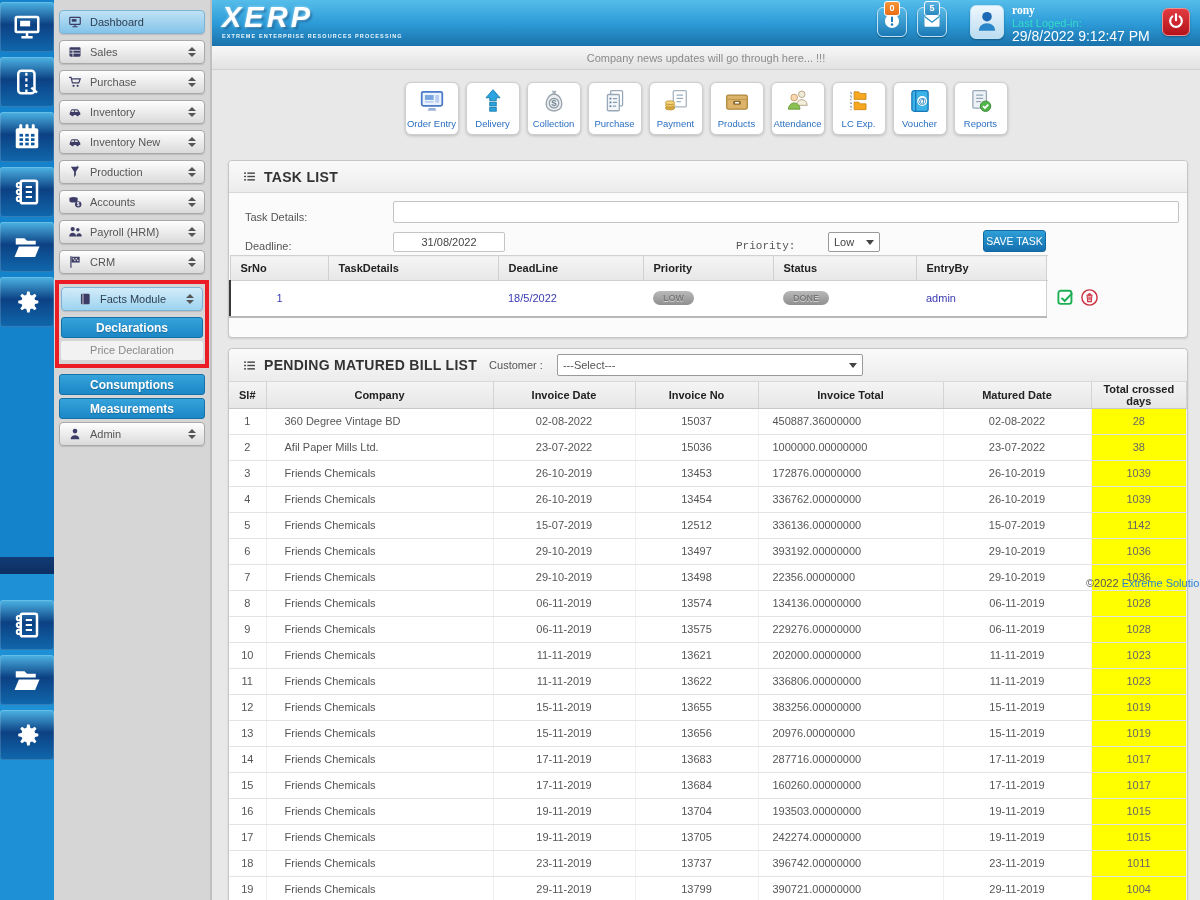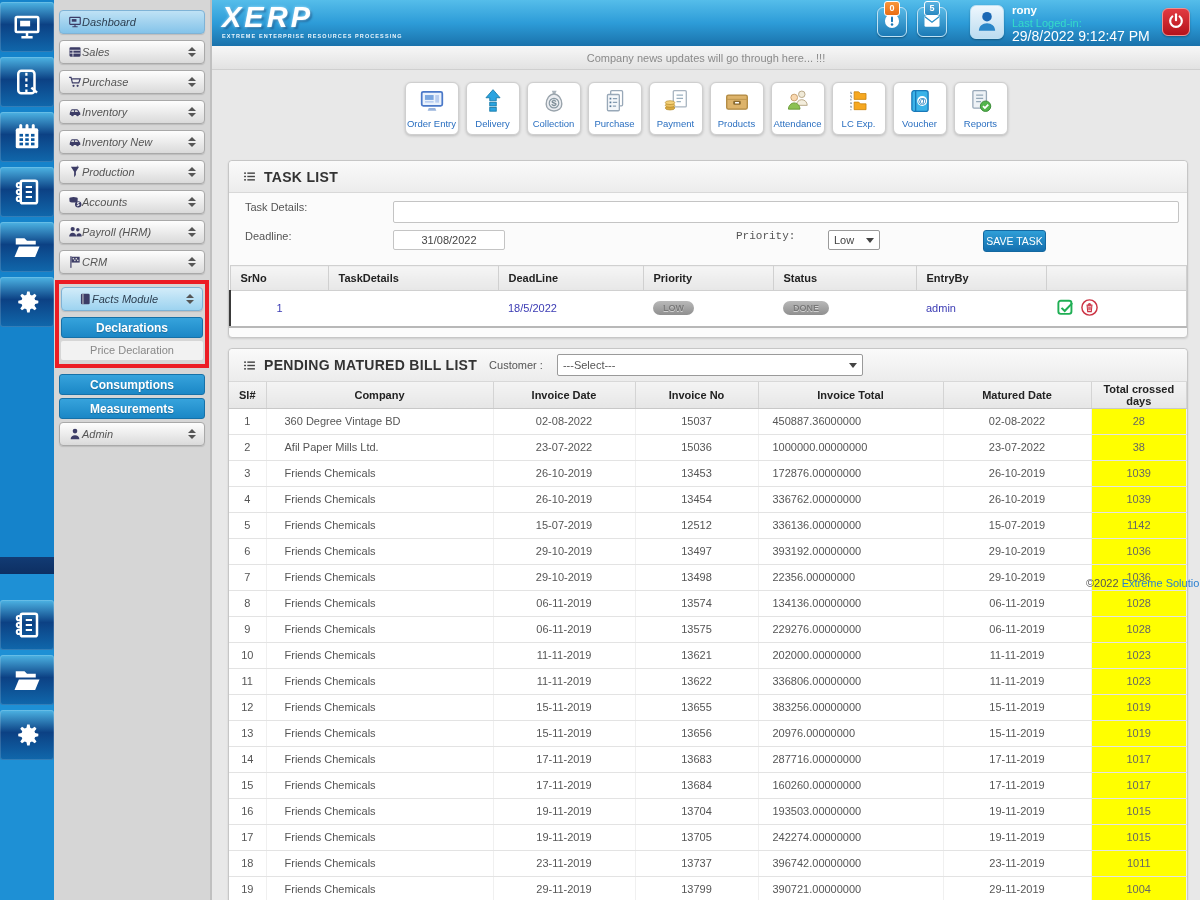--- a/index.html
+++ b/index.html
@@ -13,23 +13,23 @@
   #icon-strip .lower { position:absolute; left:0; top:574px; width:54px; height:326px; background:#1e90d5; }
   #icon-strip .band  { position:absolute; left:0; top:557px; width:54px; height:17px;
                        background:linear-gradient(180deg,#123b74,#0d2f62); }
   .strip-tile { position:absolute; left:0; width:54px; height:50px; display:flex; align-items:center; justify-content:center;
                 background:linear-gradient(180deg,#4db4e4 0%,#0c4184 45%,#1068ac 100%);
                 border-radius:3px; box-shadow:inset 0 0 0 1px rgba(255,255,255,.15); cursor:pointer; }
   .strip-tile svg { width:30px; height:30px; }
   
   #sidebar { position:absolute; left:54px; top:0; width:158px; height:900px; background:#d6d6d6;
              border-right:2px solid #c0c0c0; padding:10px 5px; }
-  .menu-item { display:flex; align-items:center; height:24px; padding:0 8px; margin-bottom:6px;
+  .menu-item { display:flex; align-items:center; gap:8px; height:24px; padding:0 8px; margin-bottom:6px;
                border:1px solid #a9a9a9; border-radius:4px; color:#555; cursor:pointer;
-               background:linear-gradient(180deg,#fefefe,#dadada); box-shadow:0 1px 1px rgba(0,0,0,.12);font-style:italic; }
+               background:linear-gradient(180deg,#fefefe,#dadada); box-shadow:0 1px 1px rgba(0,0,0,.12); }
   .menu-item.active      { background:linear-gradient(180deg,#bfe2f5,#84c3e9); border-color:#7fb3d6; color:#2c3e50; }
   .menu-item.highlighted { background:linear-gradient(180deg,#d2ecf9,#9dd3f0); border-color:#7fb3d6; color:#2c3e50;padding-left:16px; }
   .menu-item .mi-icon { width:14px; height:14px; color:#3c3c66; flex:0 0 14px; }
   .menu-item .mi-icon svg { width:14px; height:14px; }
   .spin { margin-left:auto; display:flex; flex-direction:column; gap:2px; }
   .spin i { width:0; height:0; border-left:4px solid transparent; border-right:4px solid transparent; }
   .spin .up { border-bottom:4px solid #555; }
   .spin .dn { border-top:4px solid #555; }
   .red-group { border:4px solid #ec1c24; margin:0 -4px 6px; padding:3px 2px 1px; }
   .blue-bar { height:21px; line-height:20px; text-align:center; margin-bottom:3px; border:1px solid #1671a8;
@@ -51,21 +51,21 @@
   .badge { position:absolute; top:-7px; left:50%; transform:translateX(-50%); min-width:16px; padding:1px 4px;
            border-radius:3px; border:1px solid #fff; color:#fff; font-size:9px; font-weight:bold;
            text-align:center; line-height:11px; }
   .badge.orange { background:linear-gradient(180deg,#f8963c,#e96d12); }
   .badge.blue   { background:linear-gradient(180deg,#5cb4e2,#2a88c0); }
   #btn-alert { left:665px; top:7px; width:30px; height:30px; }
   #btn-mail  { left:705px; top:7px; width:30px; height:30px; }
   #btn-avatar{ left:758px; top:5px; width:34px; height:34px; background:linear-gradient(180deg,#eef7fd,#bcdcf0); }
   #btn-avatar svg { width:26px; height:26px; }
   #user-block { position:absolute; left:800px; top:4px; line-height:13px; }
-  #user-name { color:#fff; font-weight:bold; font-size:11.5px; }
+  #user-name { color:#fff; font-weight:bold; font-size:11.5px;font-family:Liberation Serif, serif; }
   #user-login-label { color:#35dcc8; font-size:11px; }
   #user-login-time  { color:#fff; font-size:14px; }
   #btn-power { left:950px; top:8px; width:28px; height:28px; border-color:#f09090;
                background:linear-gradient(180deg,#e23b42,#b5121b); border-radius:6px; }
   
   #news-bar { position:absolute; left:212px; top:46px; width:988px; height:24px; line-height:24px;
               text-align:center; color:#8a8a8a; background:linear-gradient(180deg,#f7f7f7,#e2e2e2);
               border-bottom:1px solid #cfcfcf; }
   
   #toolbar { position:absolute; left:212px; top:70px; width:988px; height:80px;
@@ -79,40 +79,40 @@
   .panel { position:absolute; left:228px; width:960px; background:#fbfbfb; border:1px solid #c6c6c6;
            border-radius:4px; box-shadow:0 1px 2px rgba(0,0,0,.12); }
   #task-panel { top:160px; height:178px; }
   #bill-panel { top:348px; height:560px; overflow:hidden; }
   .p-head { height:32px; display:flex; align-items:center; gap:8px; padding:0 14px;
             background:linear-gradient(180deg,#fafafa,#ececec); border-bottom:1px solid #d8d8d8;
             border-radius:4px 4px 0 0; }
   .p-head .p-icon svg { width:13px; height:13px; display:block; }
   .p-title { font-weight:bold; font-size:14px; color:#333; letter-spacing:.3px; }
   
-  .t-row { display:flex; align-items:flex-start; padding-left:16px; padding-right:8px; }
+  .t-row { display:flex; align-items:flex-end; padding-left:16px; padding-right:8px; }
   .t-row1 { margin-top:8px; }
   .t-row2 { margin-top:7px; }
   .f-label { width:148px; color:#555; }
   input.txt { height:22px; border:1px solid #c4c4c4; border-radius:2px; font-family:inherit; font-size:11px;
               color:#444; padding:0 6px; background:#fff; }
   #task-details-input { flex:1; }
   #deadline-input { width:112px; height:20px; text-align:center; }
   .p-label { color:#555; }
   #priority-label { margin-left:231px; width:50px;font-family:Liberation Mono, monospace; }
   .fake-select { display:flex; align-items:center; border:1px solid #9a9a9a; border-radius:2px; background:#fff;
                  height:20px; padding:0 5px; color:#444; cursor:pointer; }
   #priority-select { margin-left:42px; width:52px; }
   .fs-arrow { margin-left:auto; width:0; height:0; border-left:4px solid transparent;
               border-right:4px solid transparent; border-top:5px solid #444; }
   #save-task-btn { margin-left:103px; width:63px; height:22px; border:1px solid #1468a0; border-radius:3px;
                    background:linear-gradient(180deg,#2f9fd8,#146fae); color:#fff; font-size:10.5px;
                    font-family:inherit; cursor:pointer; }
   
-  #task-table { width:958px; margin-top:13px; border-collapse:collapse; table-layout:fixed; }
+  #task-table { width:818px; margin-top:3px; border-collapse:collapse; table-layout:fixed; }
   #task-table th { background:linear-gradient(180deg,#f5f5f5,#e7e7e7); border:1px solid #d0d0d0;
                    height:25px; text-align:left; padding:0 10px; font-size:11px; color:#222; }
   #task-table col:nth-child(1){width:98px;}  #task-table col:nth-child(2){width:170px;}
   #task-table col:nth-child(3){width:145px;} #task-table col:nth-child(4){width:130px;}
   #task-table col:nth-child(5){width:143px;} #task-table col:nth-child(6){width:130px;}
   #task-table td { height:36px; background:#fff; border-bottom:2px solid #b8b8b8; padding:0 10px; vertical-align:middle; }
   #task-table td:first-child { border-left:2px solid #3a3a3a; text-align:center; }
   #task-table td:last-child  { border-right:1px solid #cfcfcf; }
   .lnk { color:#3b3bb4; }
   .pill { display:inline-block; min-width:34px; text-align:center; padding:2px 10px; border-radius:9px;

